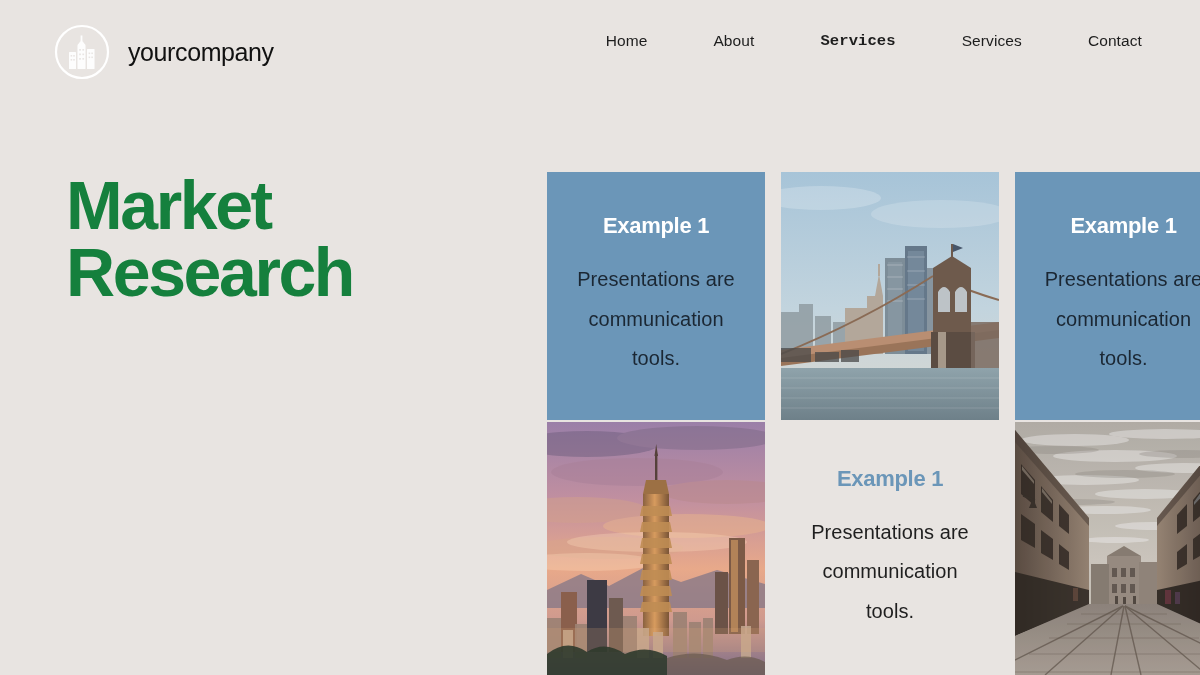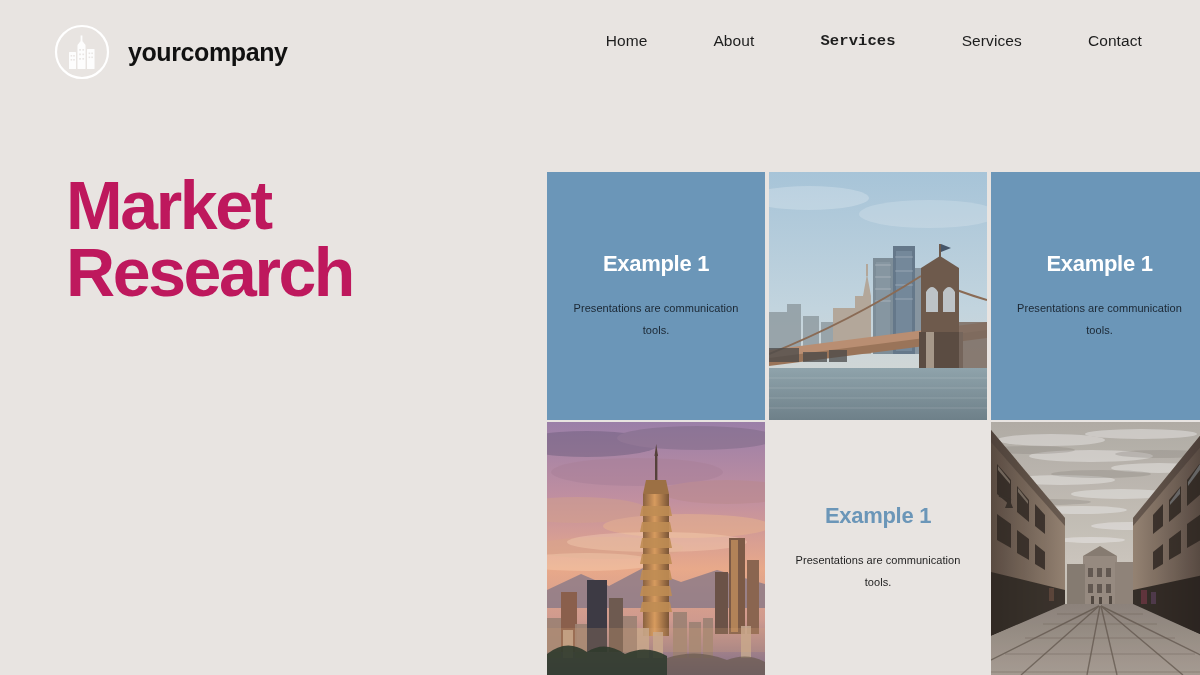--- a/index.html
+++ b/index.html
@@ -35,21 +35,21 @@
   }
 
   .logo-mark {
     width:60px; height:60px;
     flex:0 0 60px;
     display:block;
   }
 
   .brand-name {
     font-size:25px;
-    font-weight:bold;
+    font-weight:normal;
     letter-spacing:-0.4px;
     color:#111111;
     white-space:nowrap;
   }
 
   .nav {
     position:absolute;
     right:58px; top:32px;
     display:flex;
     align-items:center;
@@ -73,21 +73,21 @@
     position:absolute;
     left:66px; top:172px;
     width:440px;
   }
 
   .headline {
     font-size:68px;
     line-height:0.98;
     font-weight:bold;
     letter-spacing:-2.4px;
-    color:#be185d;
+    color:#15803d;
     margin-bottom:0;
   }
   .headline .hl-line { display:block; }
 
   .body-copy {
     margin-top:41px;
     font-size:15.1px;
     line-height:1.93;
     color:#2b2b2b;
     letter-spacing:0.05px;
@@ -95,21 +95,21 @@
   }
 
   
   .grid {
     position:absolute;
     left:547px; top:172px;
     width:653px; height:503px;
     display:grid;
     grid-template-columns:218px 218px 217px;
     grid-template-rows:248px 253px;
-    gap:2px 4px;
+    gap:2px 16px;
     border-radius:23px;
   }
 
   .cell { position:relative; overflow:hidden; }
 
   
   .cell-text {
     display:flex;
     flex-direction:column;
     align-items:center;
@@ -123,21 +123,21 @@
   .cell-title {
     font-size:22px;
     font-weight:bold;
     letter-spacing:-0.3px;
     margin-bottom:21px;
   }
   .cell-blue .cell-title { color:#ffffff; }
   .cell-beige .cell-title { color:#6b96b8; }
 
   .cell-desc {
-    font-size:11px;
+    font-size:20px;
     line-height:1.98;
     letter-spacing:0.05px;
     max-width:170px;
   }
   .cell-blue .cell-desc { color:#1b2733; }
   .cell-beige .cell-desc { color:#1f1f1f; }
 
   
   .cell-photo { background:#8aa3b5; }
   .cell-photo svg { display:block; width:100%; height:100%; }

